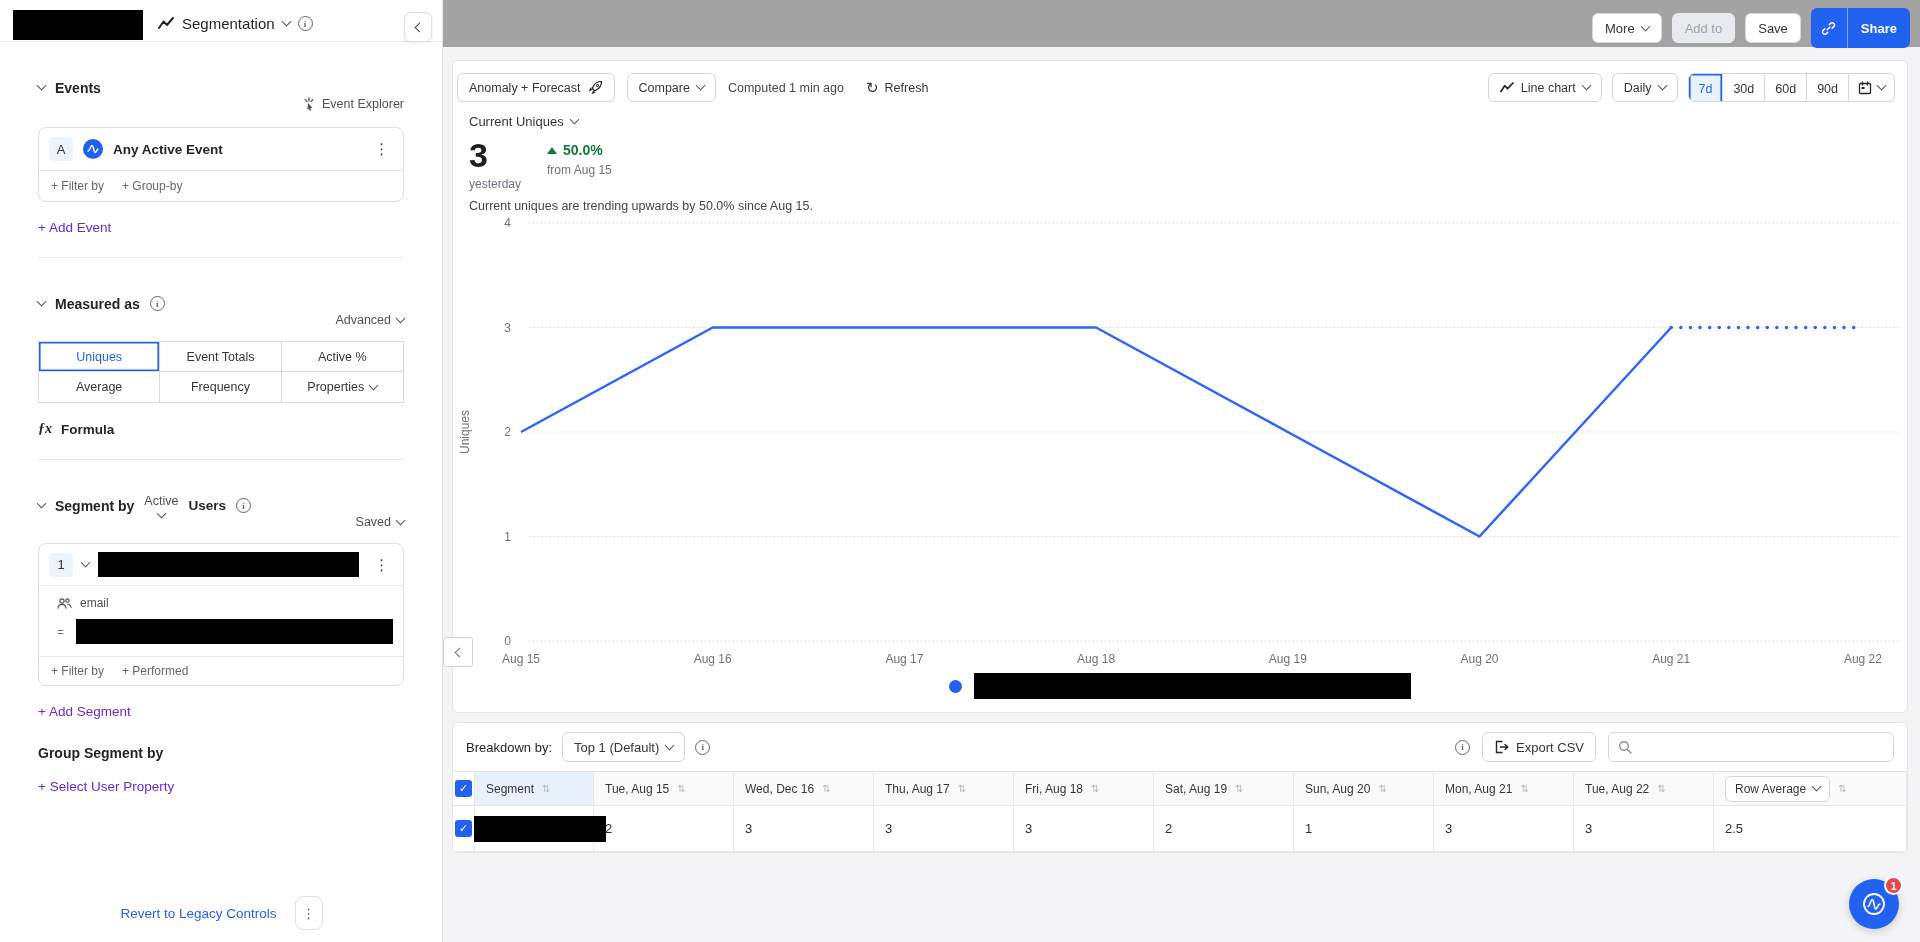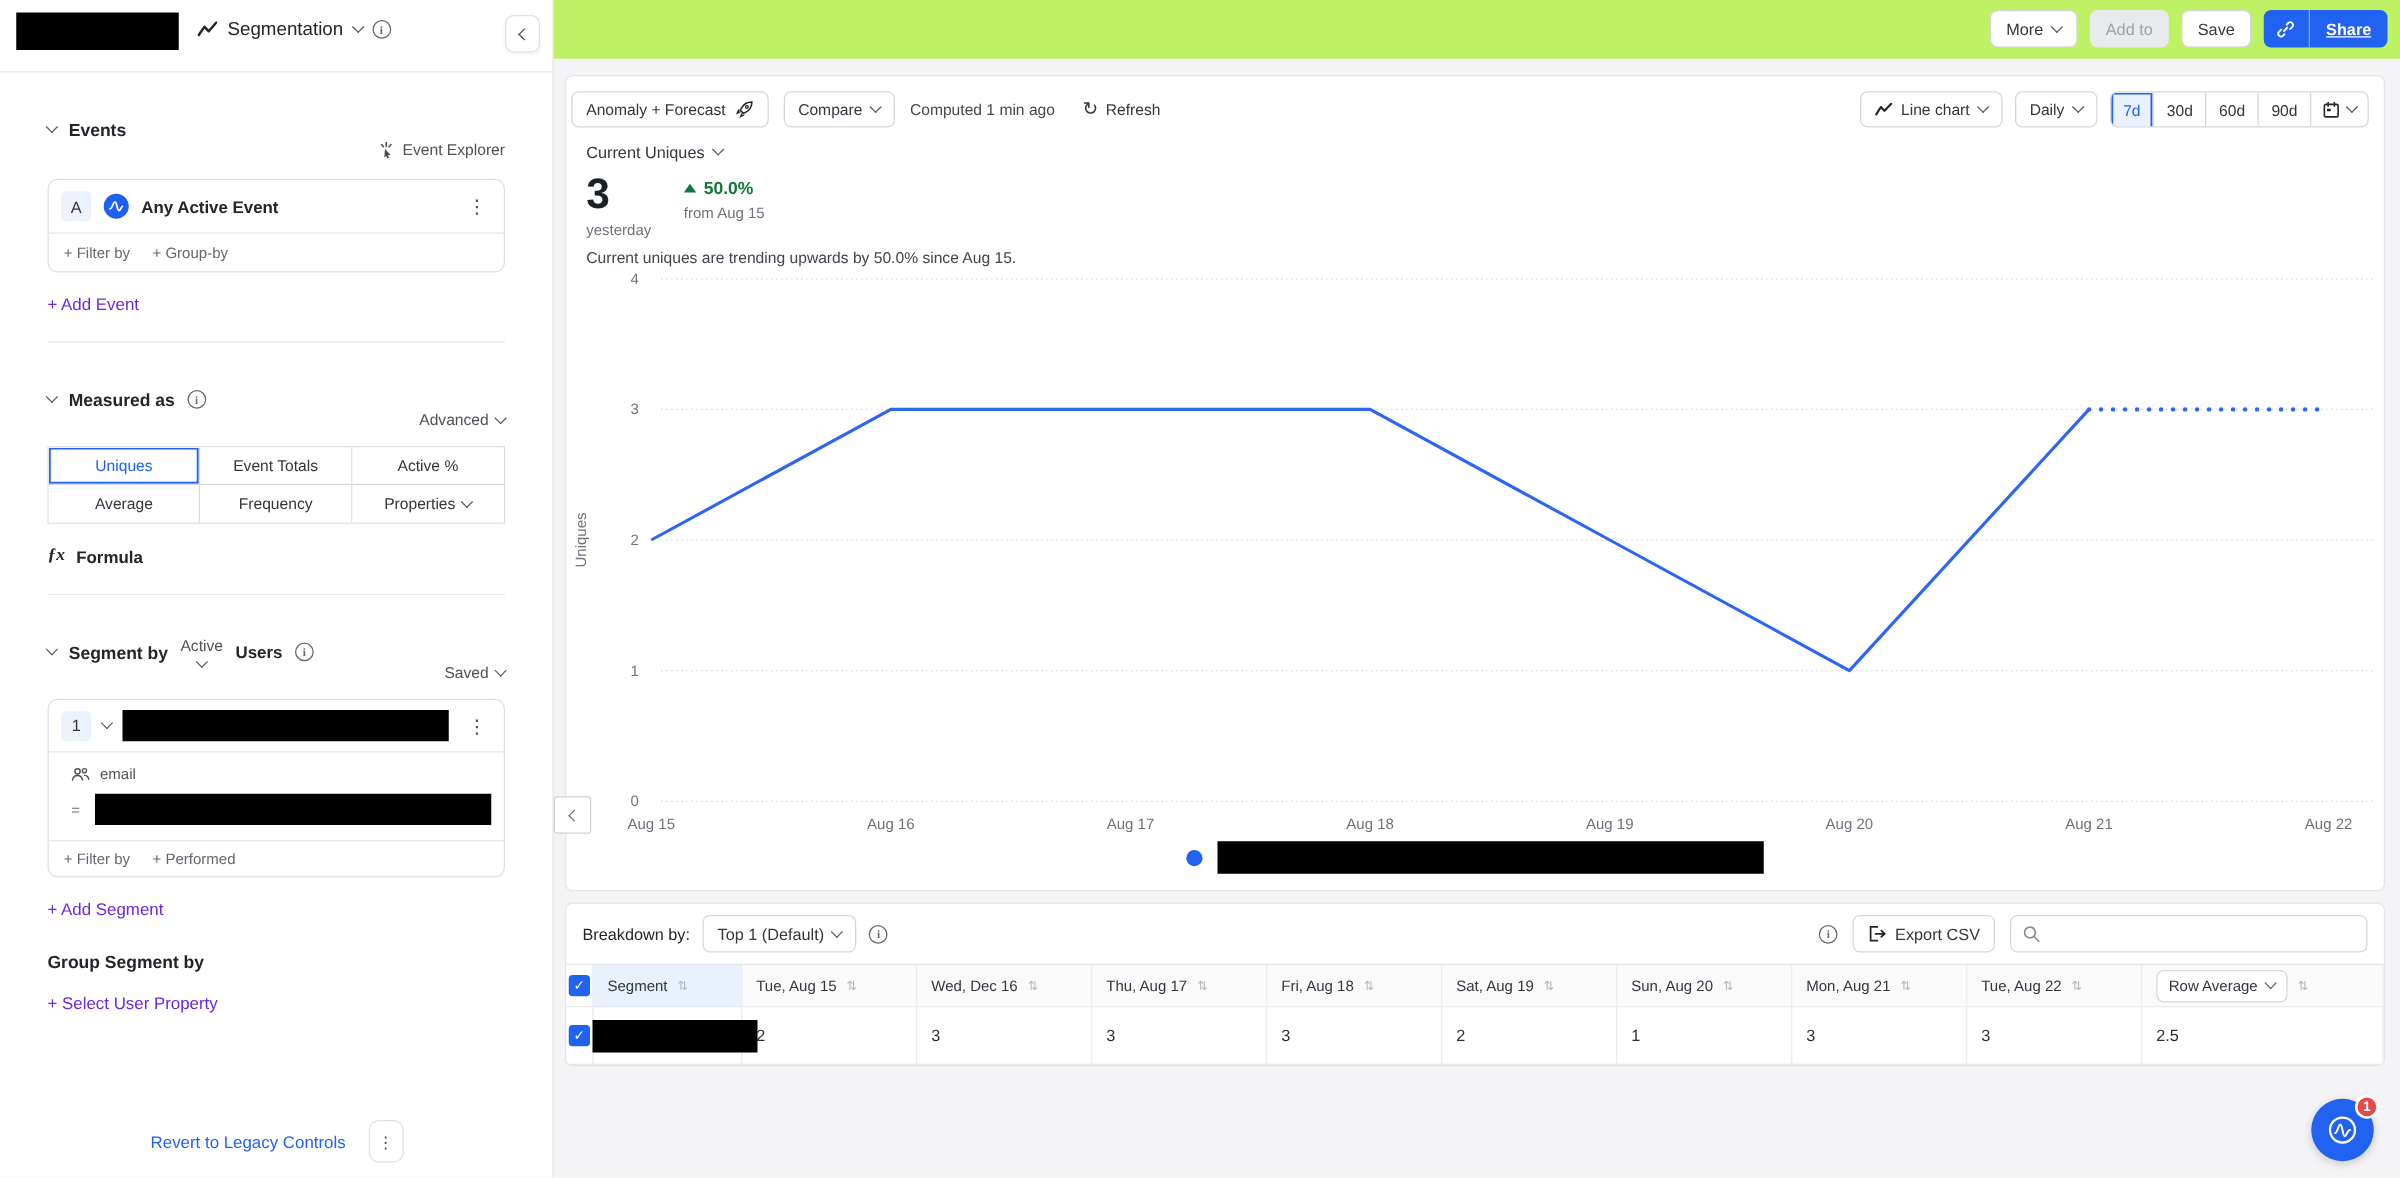--- a/index.html
+++ b/index.html
@@ -6,42 +6,42 @@
   html,body { width:1920px; height:942px; }
   body {
     font-family: "Liberation Sans", sans-serif;
     background:#f4f4f6; color:#2b2e36; font-size:13px;
     position:relative; overflow:hidden;
   }
   svg { font-family: inherit; }
   .redact { background:#000; }
 
   
-  .topbar { position:absolute; left:443px; top:0; right:0; height:47px; background:#bef264; }
+  .topbar { position:absolute; left:443px; top:0; right:0; height:47px; background:#a3a3a3; }
   .topbar-right { position:absolute; right:10px; top:8px; display:flex; gap:10px; align-items:center; }
   .btn { display:inline-flex; align-items:center; gap:7px; height:30px; padding:0 12px;
          background:#fff; border:1px solid #d5d7dc; border-radius:6px; font-size:13px;
          color:#33363e; font-weight:500; cursor:pointer; white-space:nowrap; }
   .btn.disabled { background:#e9eaee; border-color:#e9eaee; color:#9da2ab; }
-  .split-blue { display:flex; height:30px; border-radius:6px; overflow:hidden; background:#2262f0; color:#fff;text-decoration:underline; }
+  .split-blue { display:flex; height:40px; border-radius:6px; overflow:hidden; background:#2262f0; color:#fff; }
   .split-blue .seg-link { width:36px; display:flex; align-items:center; justify-content:center; cursor:pointer; }
   .split-blue .divider { width:1px; background:rgba(255,255,255,.45); }
   .split-blue .seg-share { display:flex; align-items:center; padding:0 13px; font-weight:600; font-size:13px; cursor:pointer; }
 
   .chev { display:inline-block; width:7px; height:7px; border-right:1.6px solid currentColor;
           border-bottom:1.6px solid currentColor; transform:rotate(45deg); margin-top:-4px; }
   .chev.left { transform:rotate(135deg); margin:0 0 0 3px; }
   .info-ic { display:inline-flex; align-items:center; justify-content:center; width:15px; height:15px;
              border:1.3px solid #62666f; border-radius:50%; font-size:9px; color:#62666f;
              font-weight:700; font-family:"Liberation Serif", serif; flex:none; }
 
   
   .sidebar { position:absolute; left:0; top:0; width:443px; height:942px; background:#fff;
              border-right:1px solid #e3e4e8; }
-  .sb-header { position:relative; height:58px; border-bottom:1px solid #e7e8ec; }
+  .sb-header { position:relative; height:42px; border-bottom:1px solid #e7e8ec; }
   .sb-logo { position:absolute; left:13px; top:10px; width:130px; height:30px; }
   .sb-title-wrap { position:absolute; left:158px; top:15px; display:flex; align-items:center; gap:8px; }
   .sb-title { font-size:15px; font-weight:500; color:#23252c; }
   .collapse-btn { position:absolute; right:10px; top:12px; width:28px; height:30px; background:#fff;
                   border:1px solid #e0e1e6; border-radius:7px; box-shadow:0 1px 3px rgba(0,0,0,.08);
                   display:flex; align-items:center; justify-content:center; color:#42454d; cursor:pointer; }
   .sb-section { padding:0 38px 0 38px; }
   .sec-head { display:flex; align-items:center; gap:10px; }
   .sec-title { font-weight:700; font-size:14px; color:#23252c; }
   .sec-right { margin-left:auto; display:flex; align-items:center; gap:6px; color:#4d515a; font-size:12.5px;margin-top:33px; }

